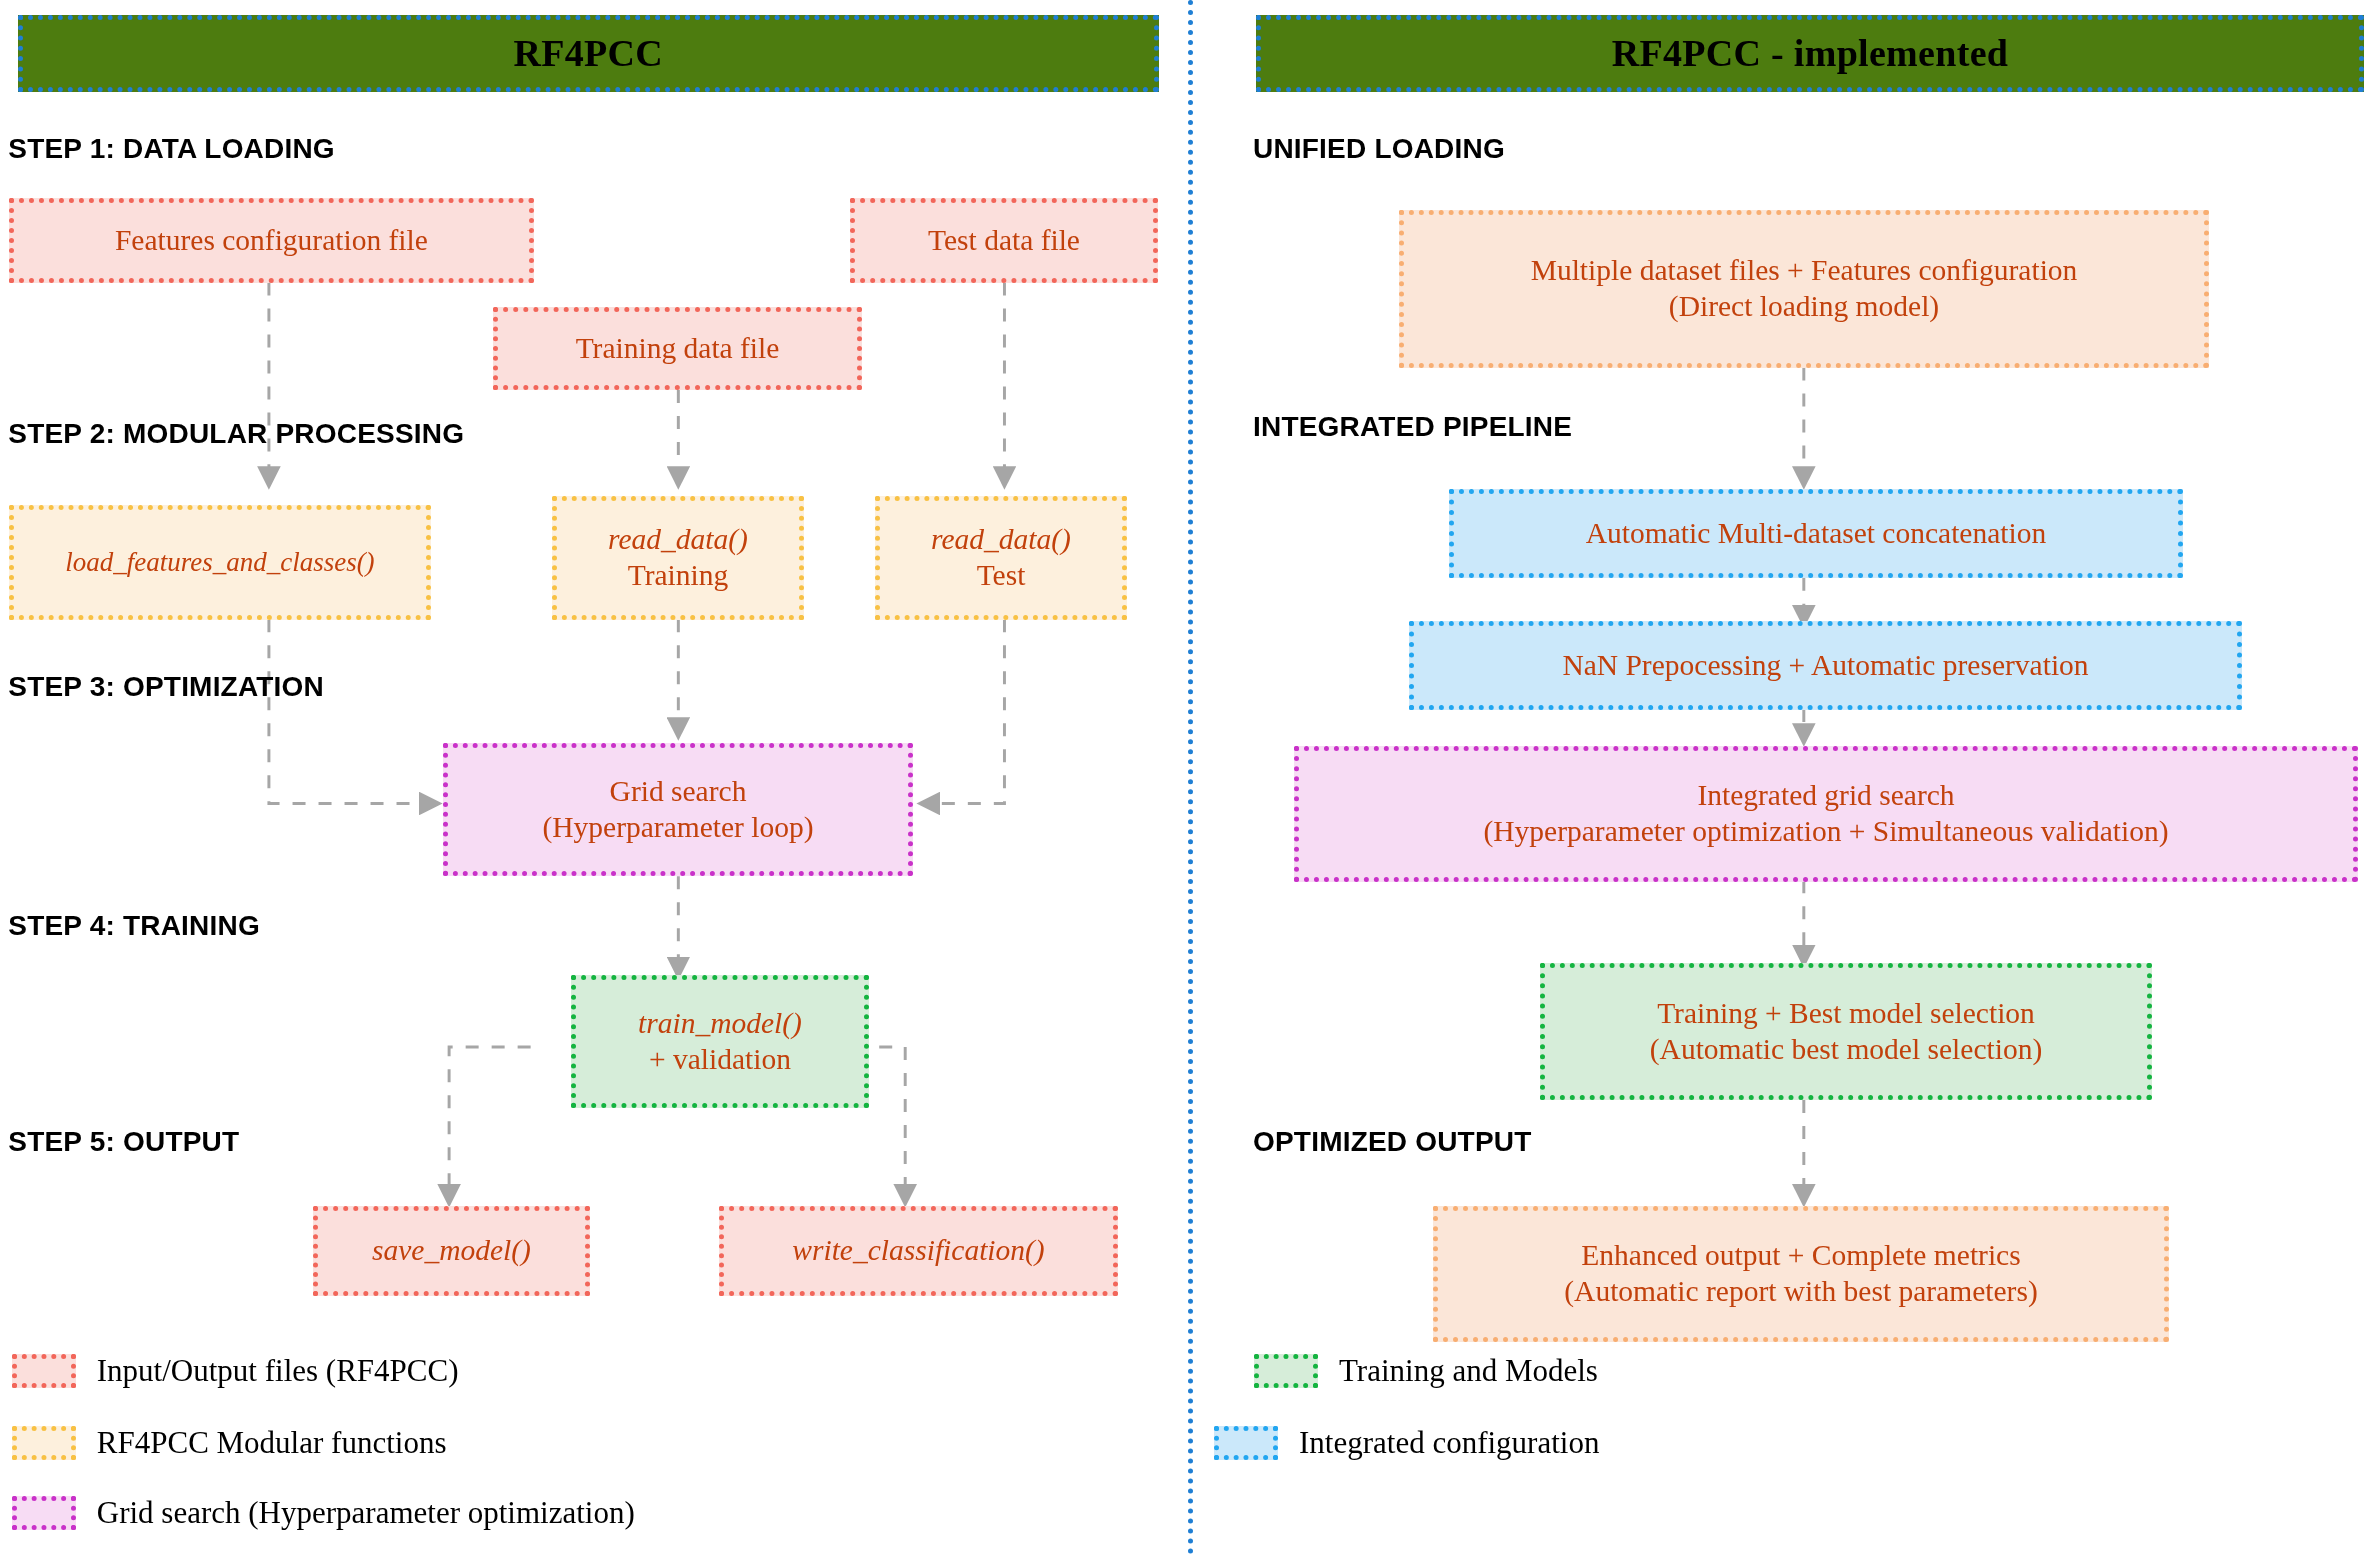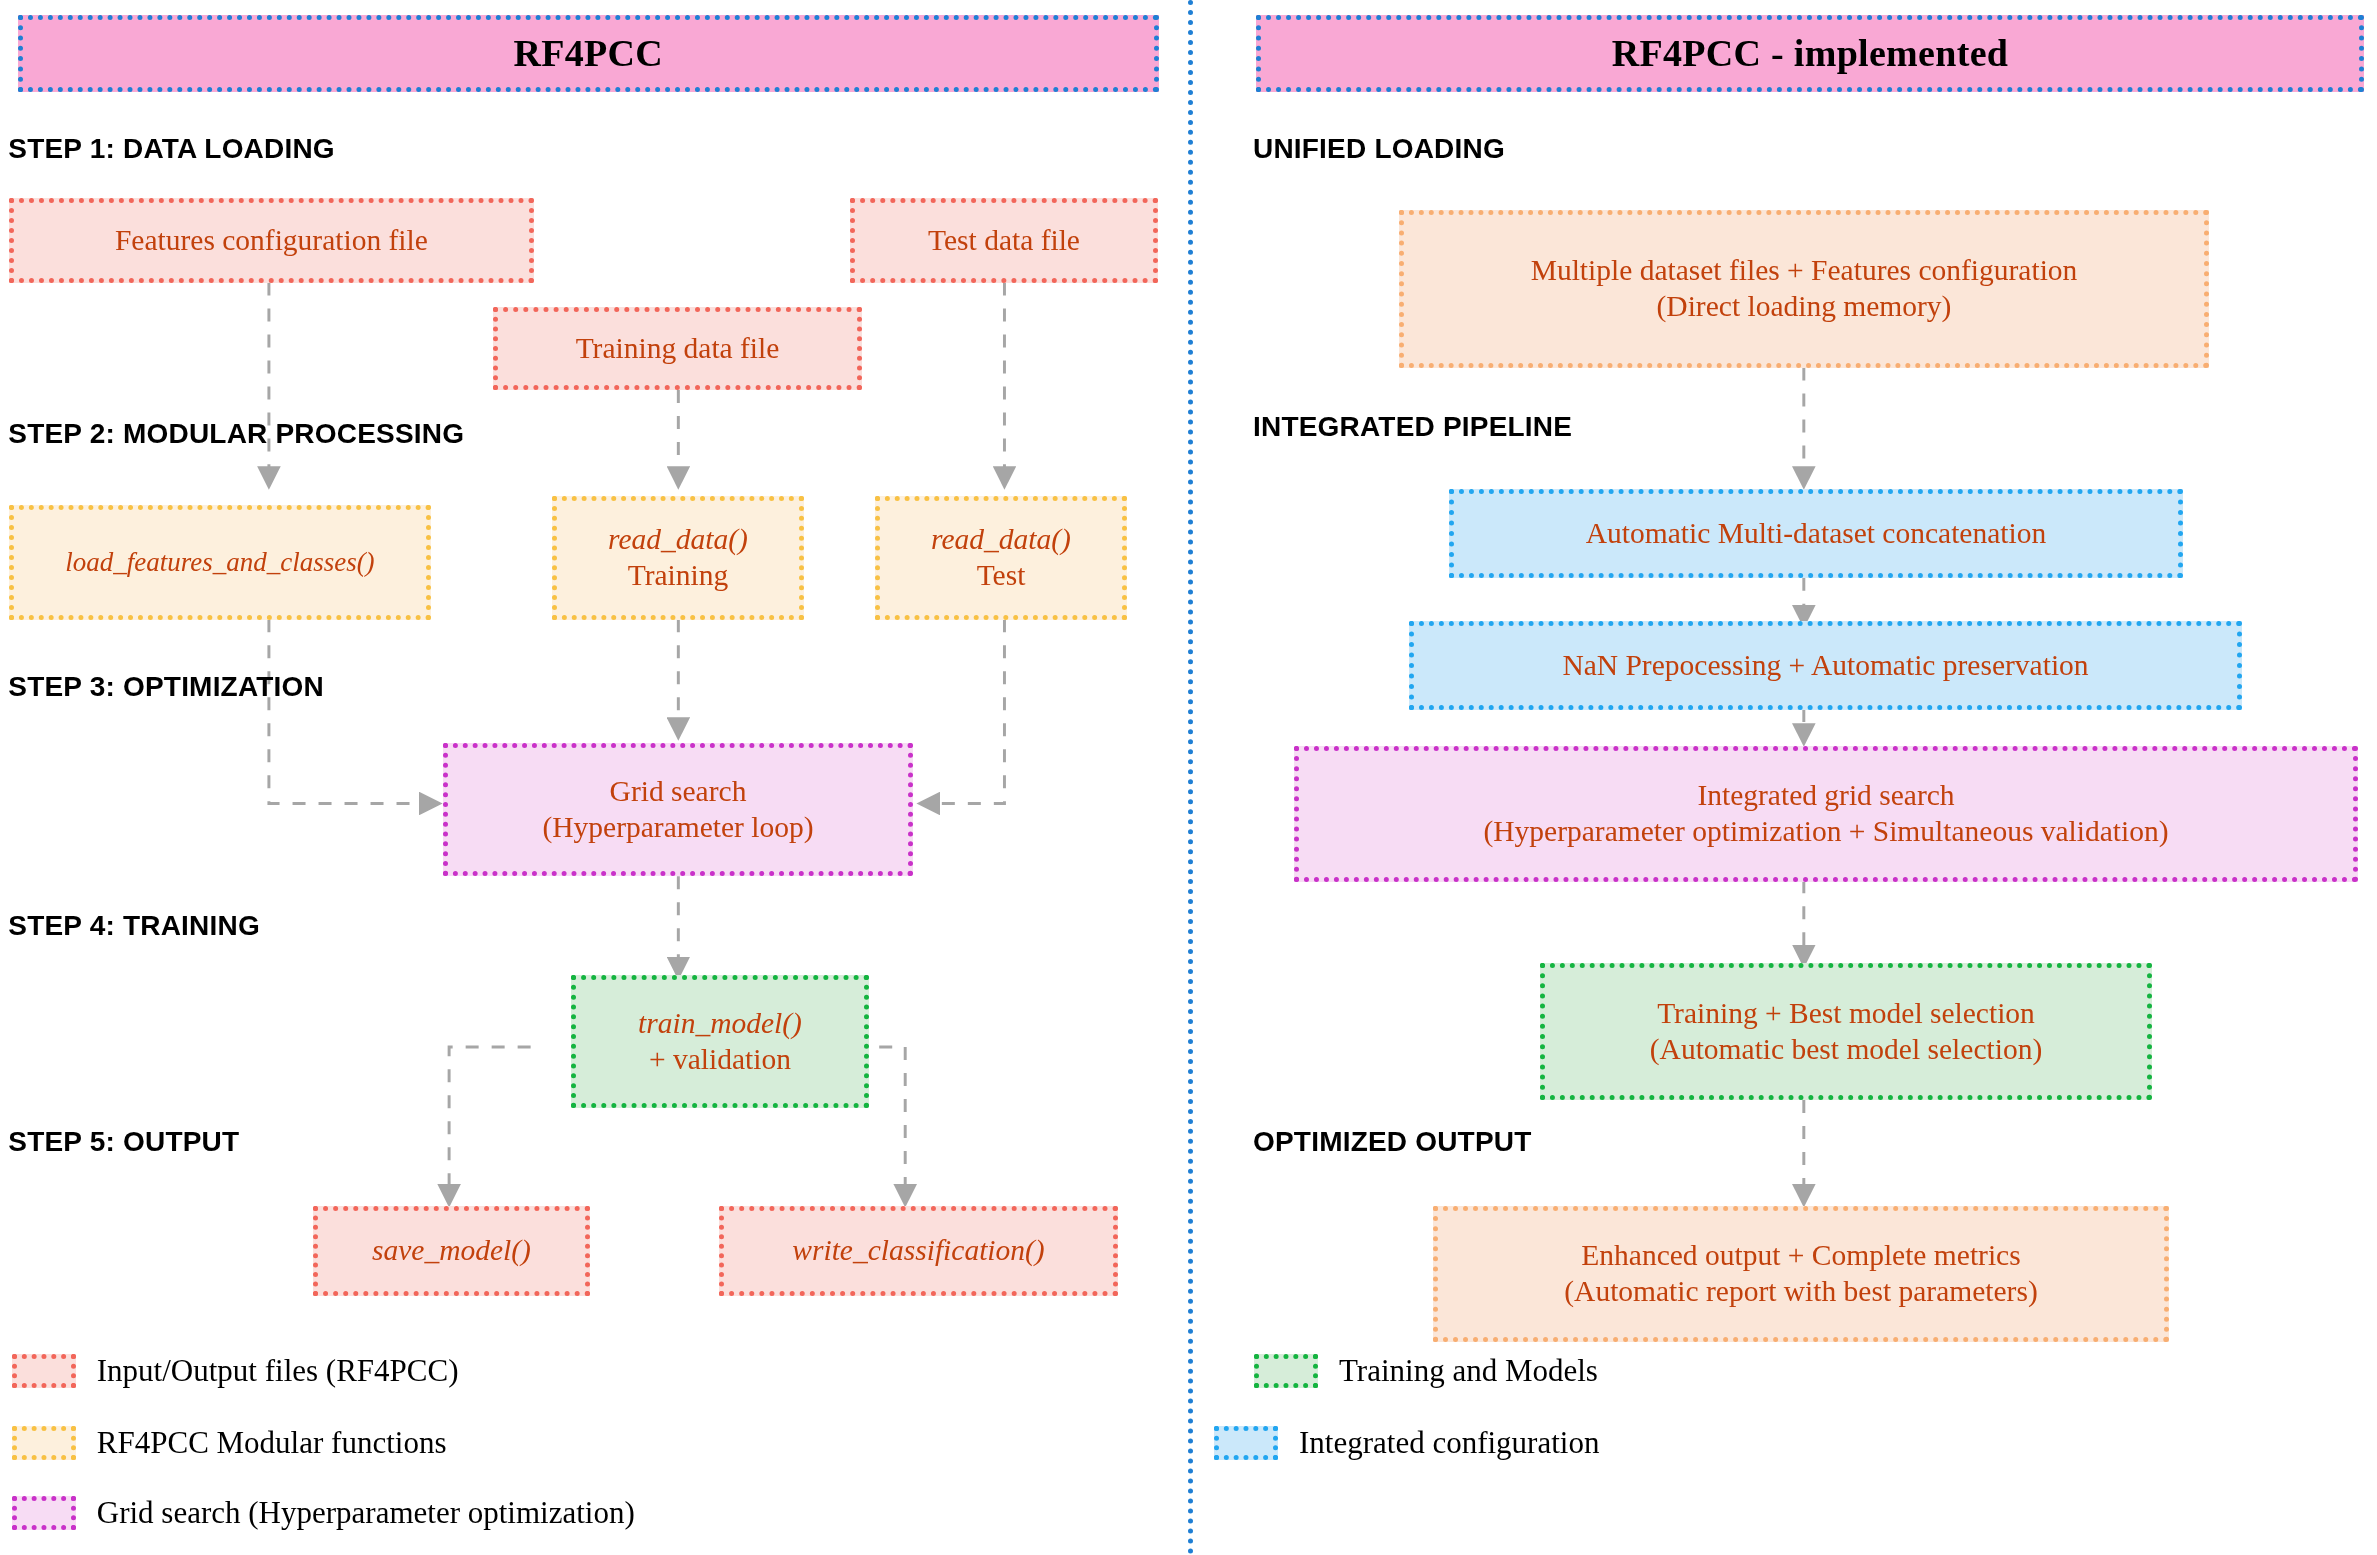--- a/index.html
+++ b/index.html
@@ -23,21 +23,21 @@
     top: 0px;
     width: 0px;
     height: 1555px;
     border-left: 5.3px dotted #1f7fd4;
   }
   .panel-title {
     position: absolute;
     display: flex;
     align-items: center;
     justify-content: center;
-    background: #f9a8d4;
+    background: #4d7c0f;
     border: 5.3px dotted #1f7fd4;
     box-sizing: border-box;
     font-family: "Liberation Serif", serif;
     font-weight: bold;
     font-size: 38px;
     color: #000000;
     letter-spacing: 0.3px;
   }
   .step-label {
     position: absolute;
@@ -197,21 +197,21 @@
     <span class="legend-swatch c-purple"></span>
     <span class="legend-text">Grid search (Hyperparameter optimization)</span>
   </div>
 
   <div class="panel-title" style="left:1256px; top:14.8px; width:1108px; height:77px;">RF4PCC - implemented</div>
 
   <div class="step-label" style="left:1253px; top:133px;">UNIFIED LOADING</div>
 
   <div class="node c-orange" style="left:1399px; top:210px; width:810px; height:158px;">
     <span>Multiple dataset files + Features configuration</span>
-    <span class="l2">(Direct loading memory)</span>
+    <span class="l2">(Direct loading model)</span>
   </div>
 
   <div class="step-label" style="left:1253px; top:411px;">INTEGRATED PIPELINE</div>
 
   <div class="node c-blue" style="left:1449px; top:489px; width:734px; height:89px;">Automatic Multi-dataset concatenation</div>
 
   <div class="node c-blue" style="left:1409px; top:621px; width:833px; height:89px;">NaN Prepocessing + Automatic preservation</div>
 
   <div class="node c-purple" style="left:1294px; top:746px; width:1064px; height:136px;">
     <span>Integrated grid search</span>

